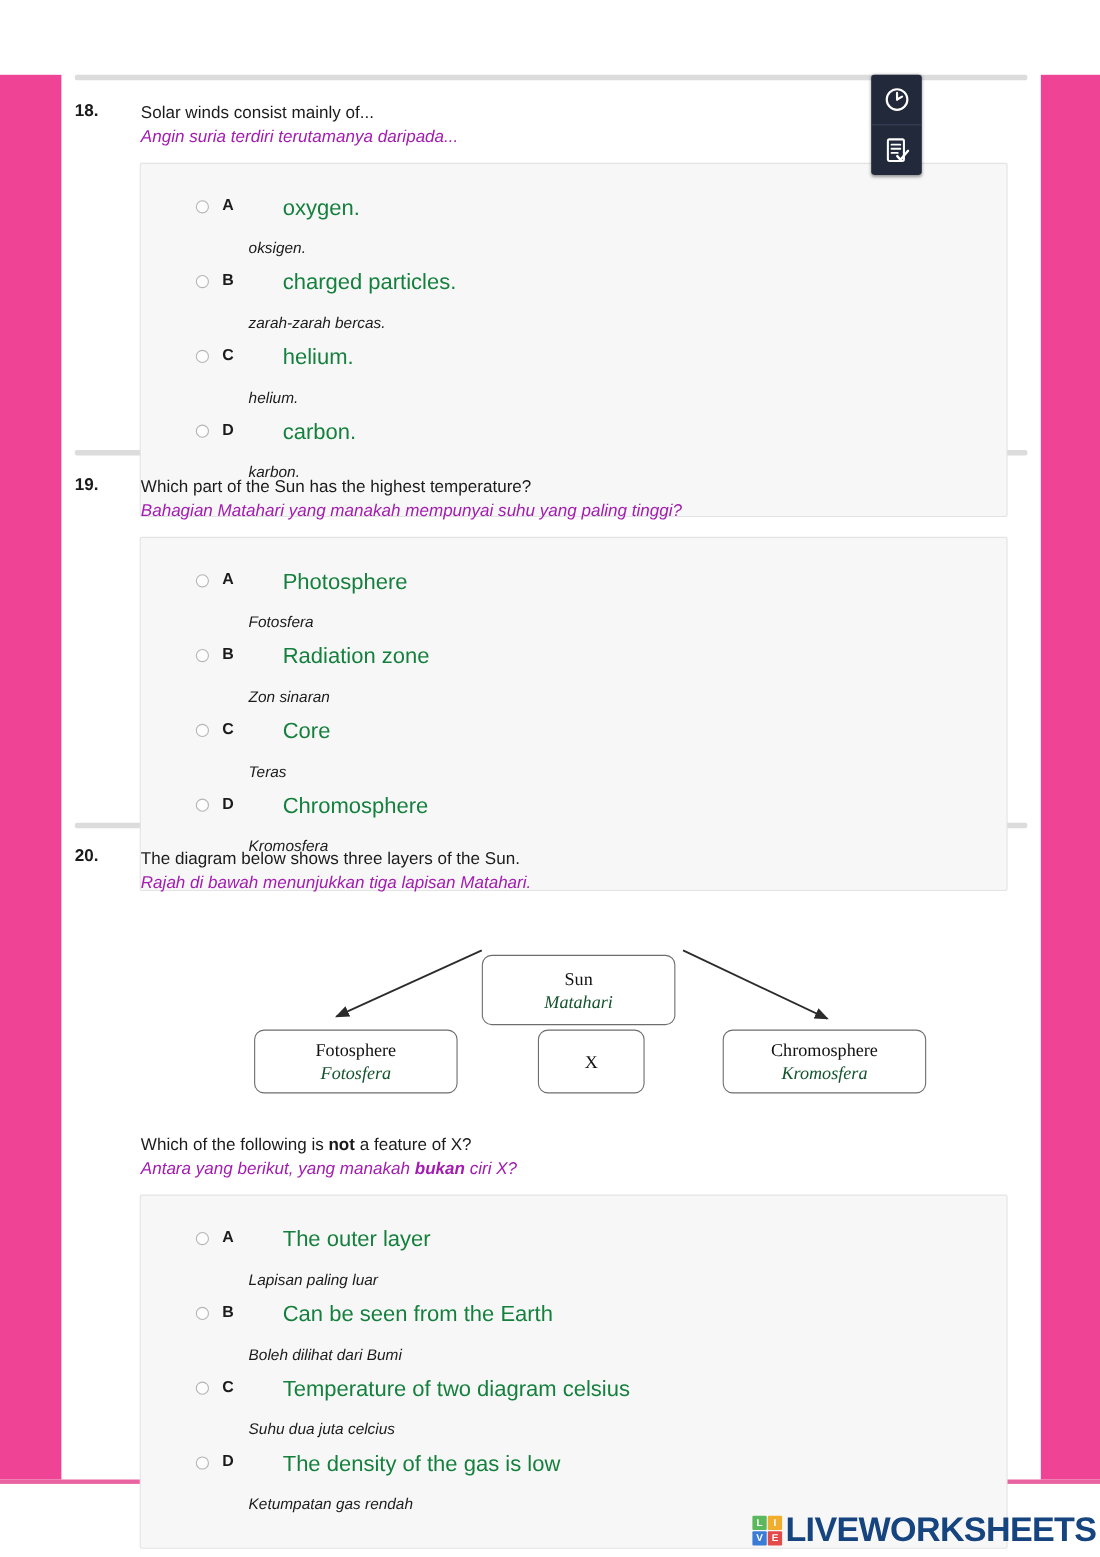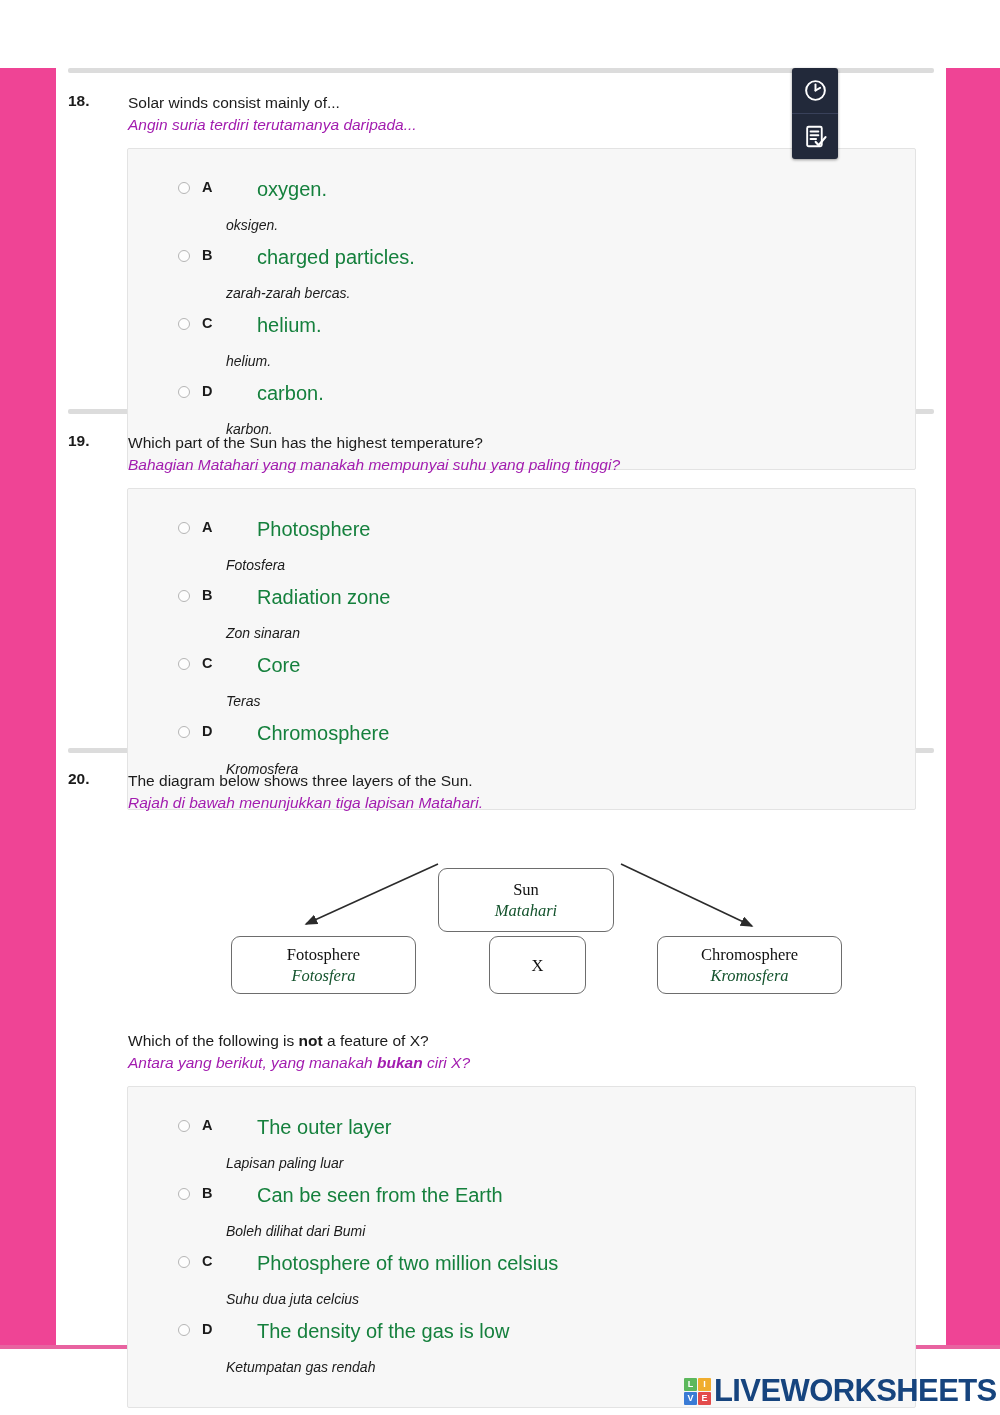--- a/index.html
+++ b/index.html
@@ -421,21 +421,21 @@
           <div class="opt-en">Can be seen from the Earth</div>
           <div class="opt-ms">Boleh dilihat dari Bumi</div>
         </div>
       </div>
     </div>
     <div class="opt">
       <span class="radio"></span>
       <div class="opt-inner">
         <span class="opt-letter">C</span>
         <div class="opt-text">
-          <div class="opt-en">Photosphere of two million celsius</div>
+          <div class="opt-en">Temperature of two diagram celsius</div>
           <div class="opt-ms">Suhu dua juta celcius</div>
         </div>
       </div>
     </div>
     <div class="opt">
       <span class="radio"></span>
       <div class="opt-inner">
         <span class="opt-letter">D</span>
         <div class="opt-text">
           <div class="opt-en">The density of the gas is low</div>

